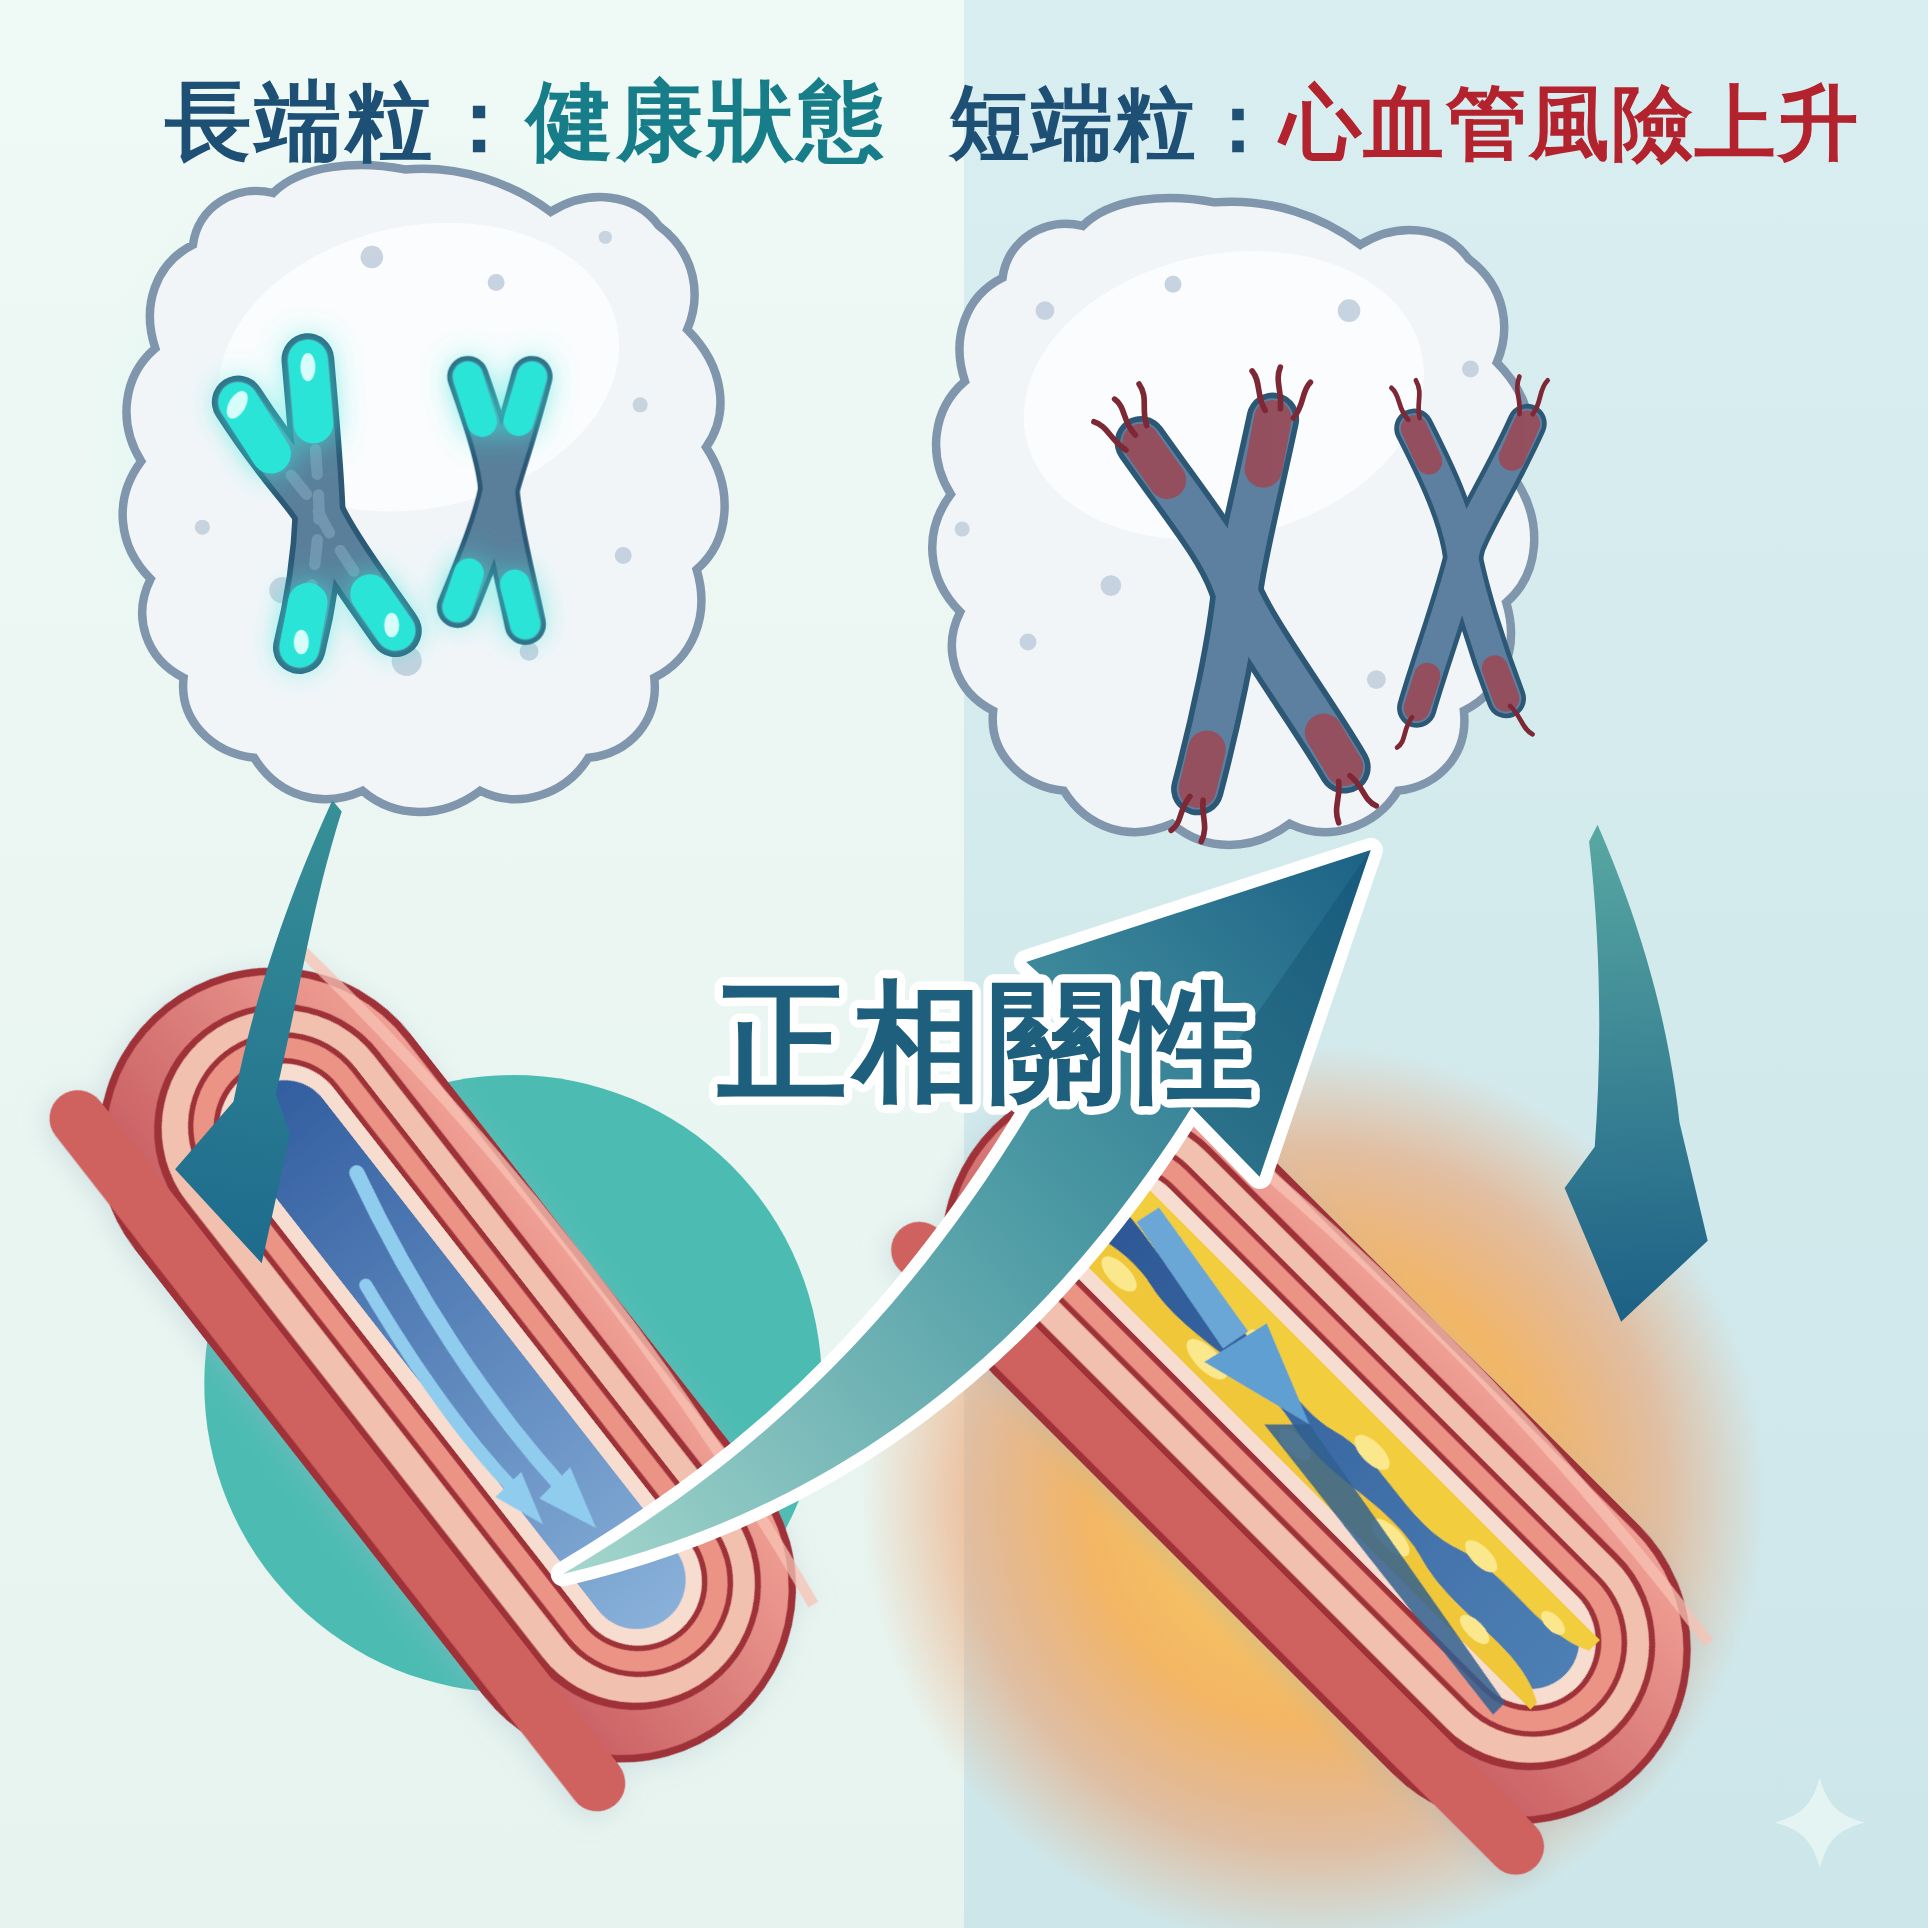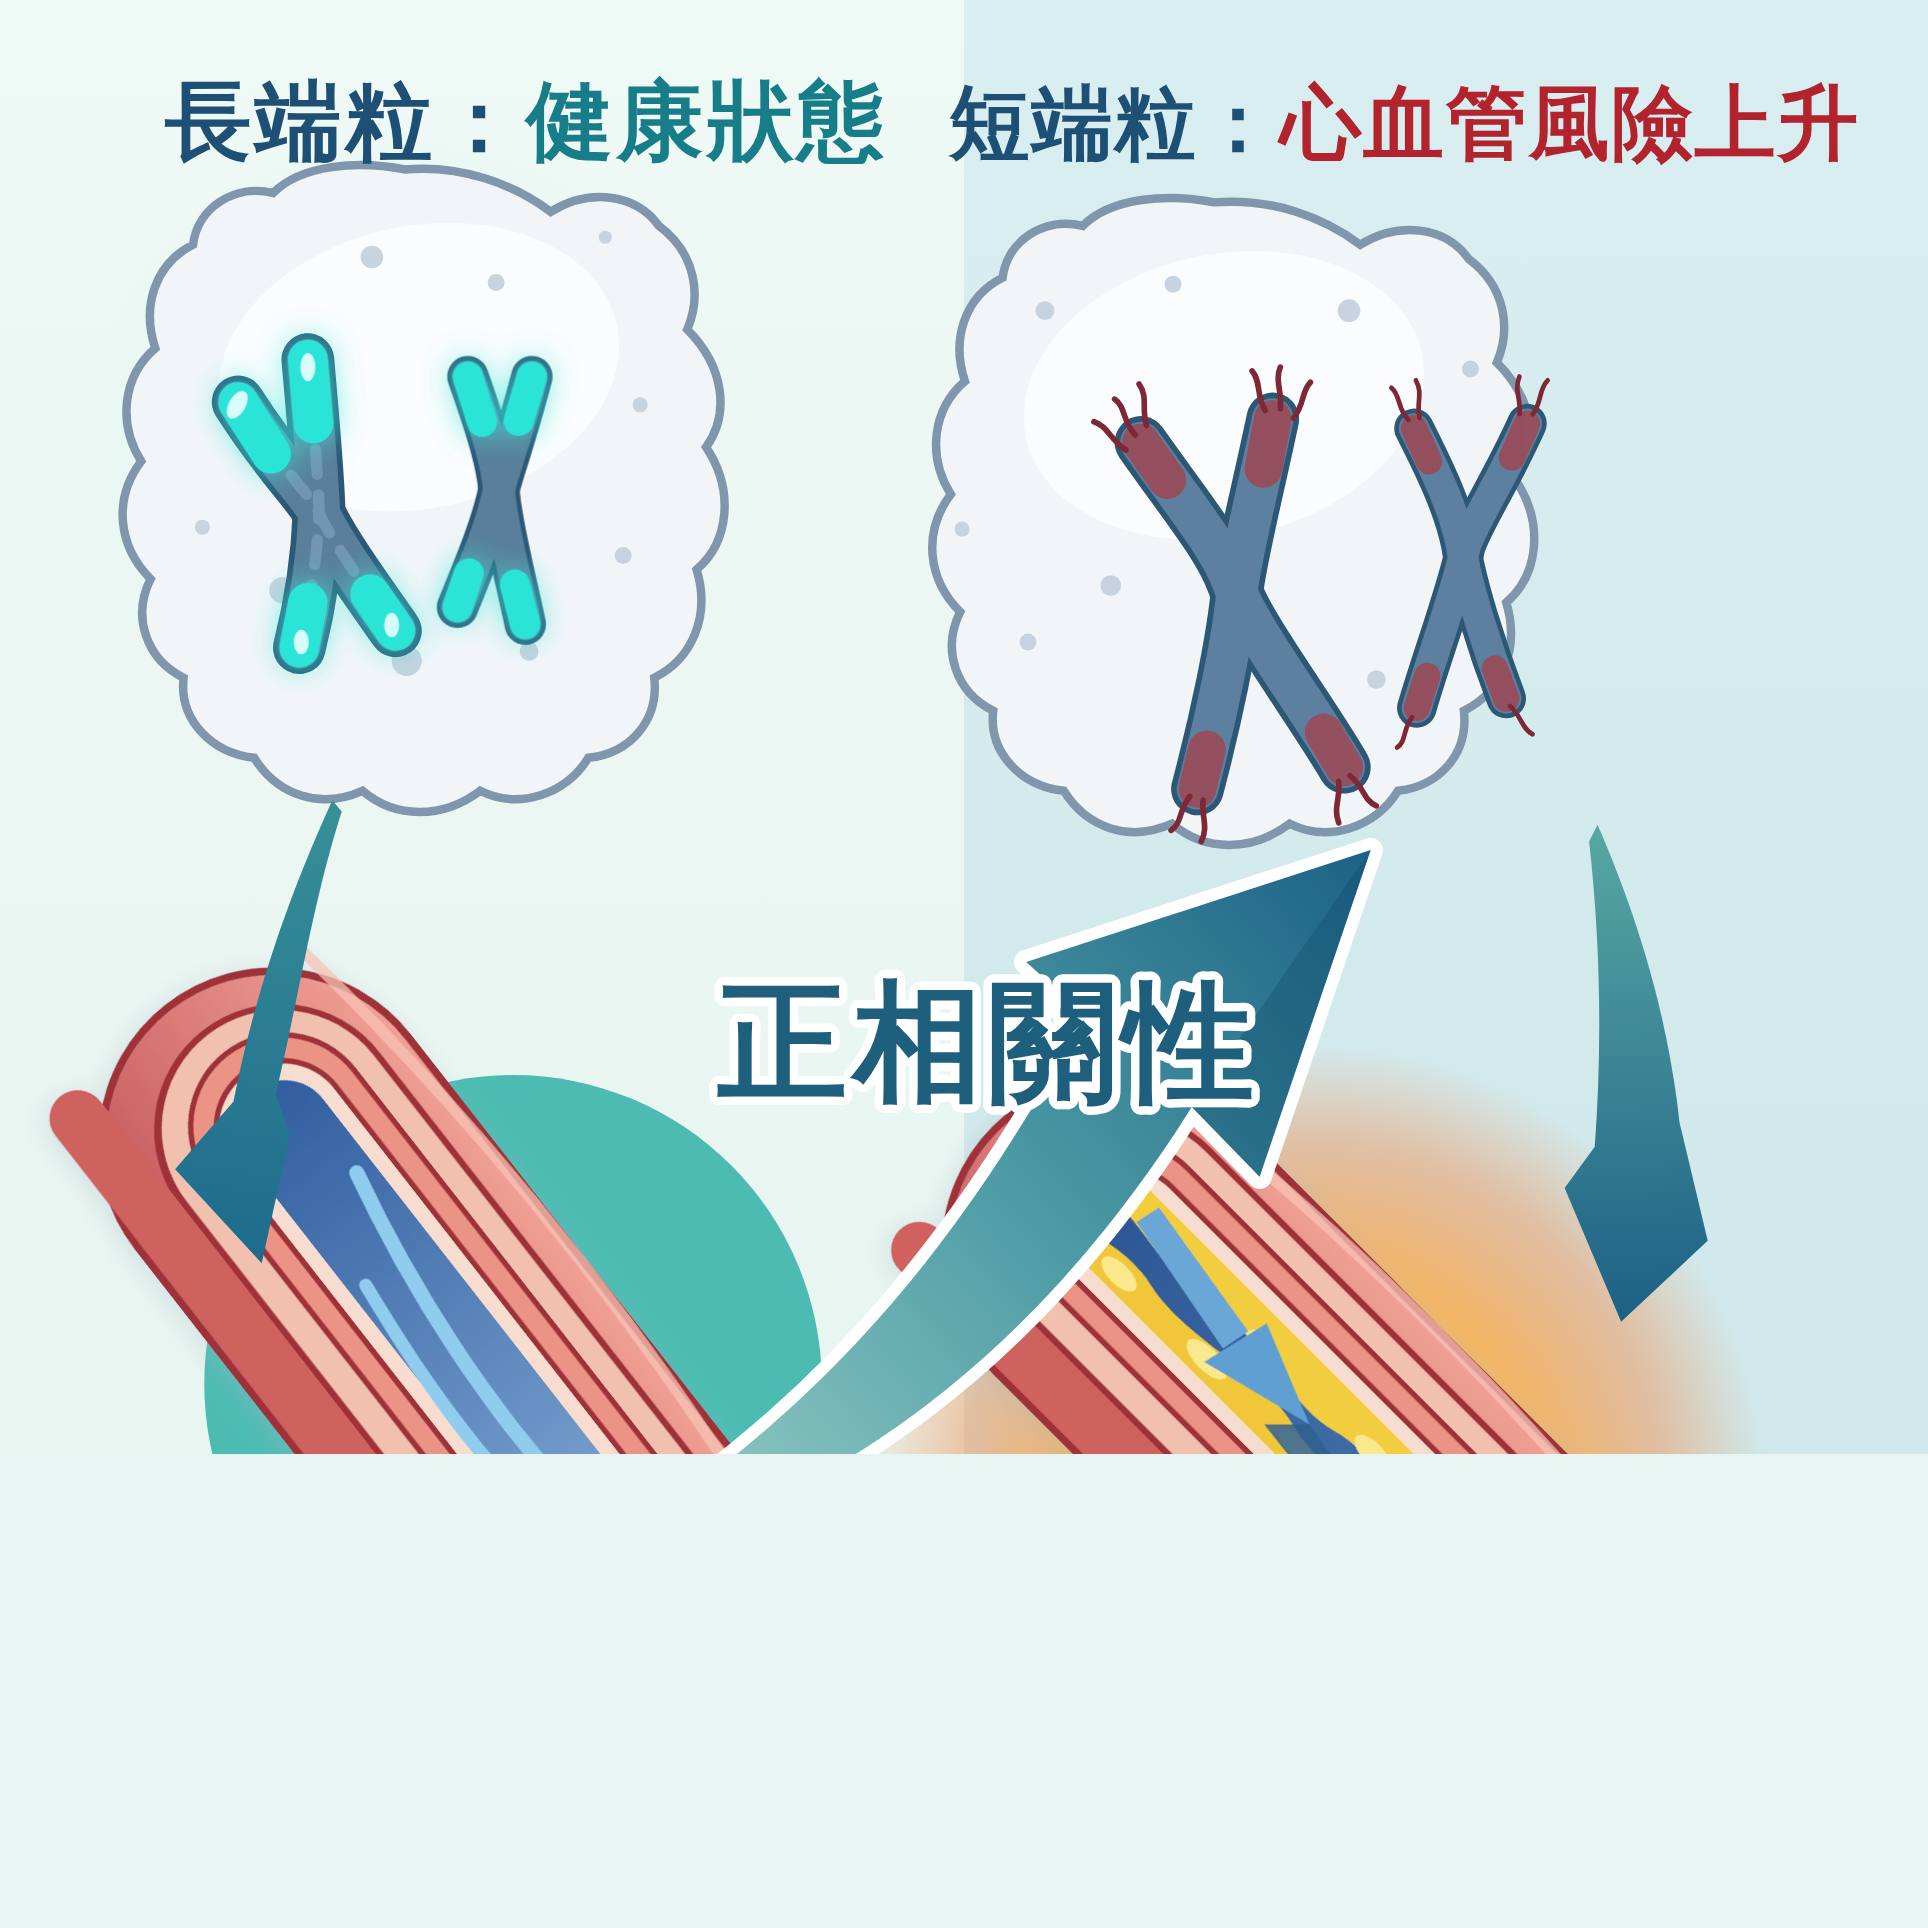--- a/index.html
+++ b/index.html
@@ -1,16 +1,16 @@
 <!DOCTYPE html>
 <html style="font-size:15px"><head>
 <meta charset="utf-8">
 <style>
   html,body{margin:0;padding:0;background:#e8f4f1;}
-  #stage{position:relative;width:1928px;height:1454px;overflow:hidden;
+  #stage{position:relative;width:1928px;height:1928px;overflow:hidden;
          font-family:"DejaVu Sans","Liberation Sans",sans-serif;text-decoration:underline;}
   svg{position:absolute;left:0;top:0;}
   text{font-family:"DejaVu Sans","Liberation Sans",sans-serif;font-weight:700;}
 </style>
 </head>
 <body>
 
 <div id="stage">
 <svg width="1928" height="1928" viewBox="0 0 2048 2048">
   <defs>

